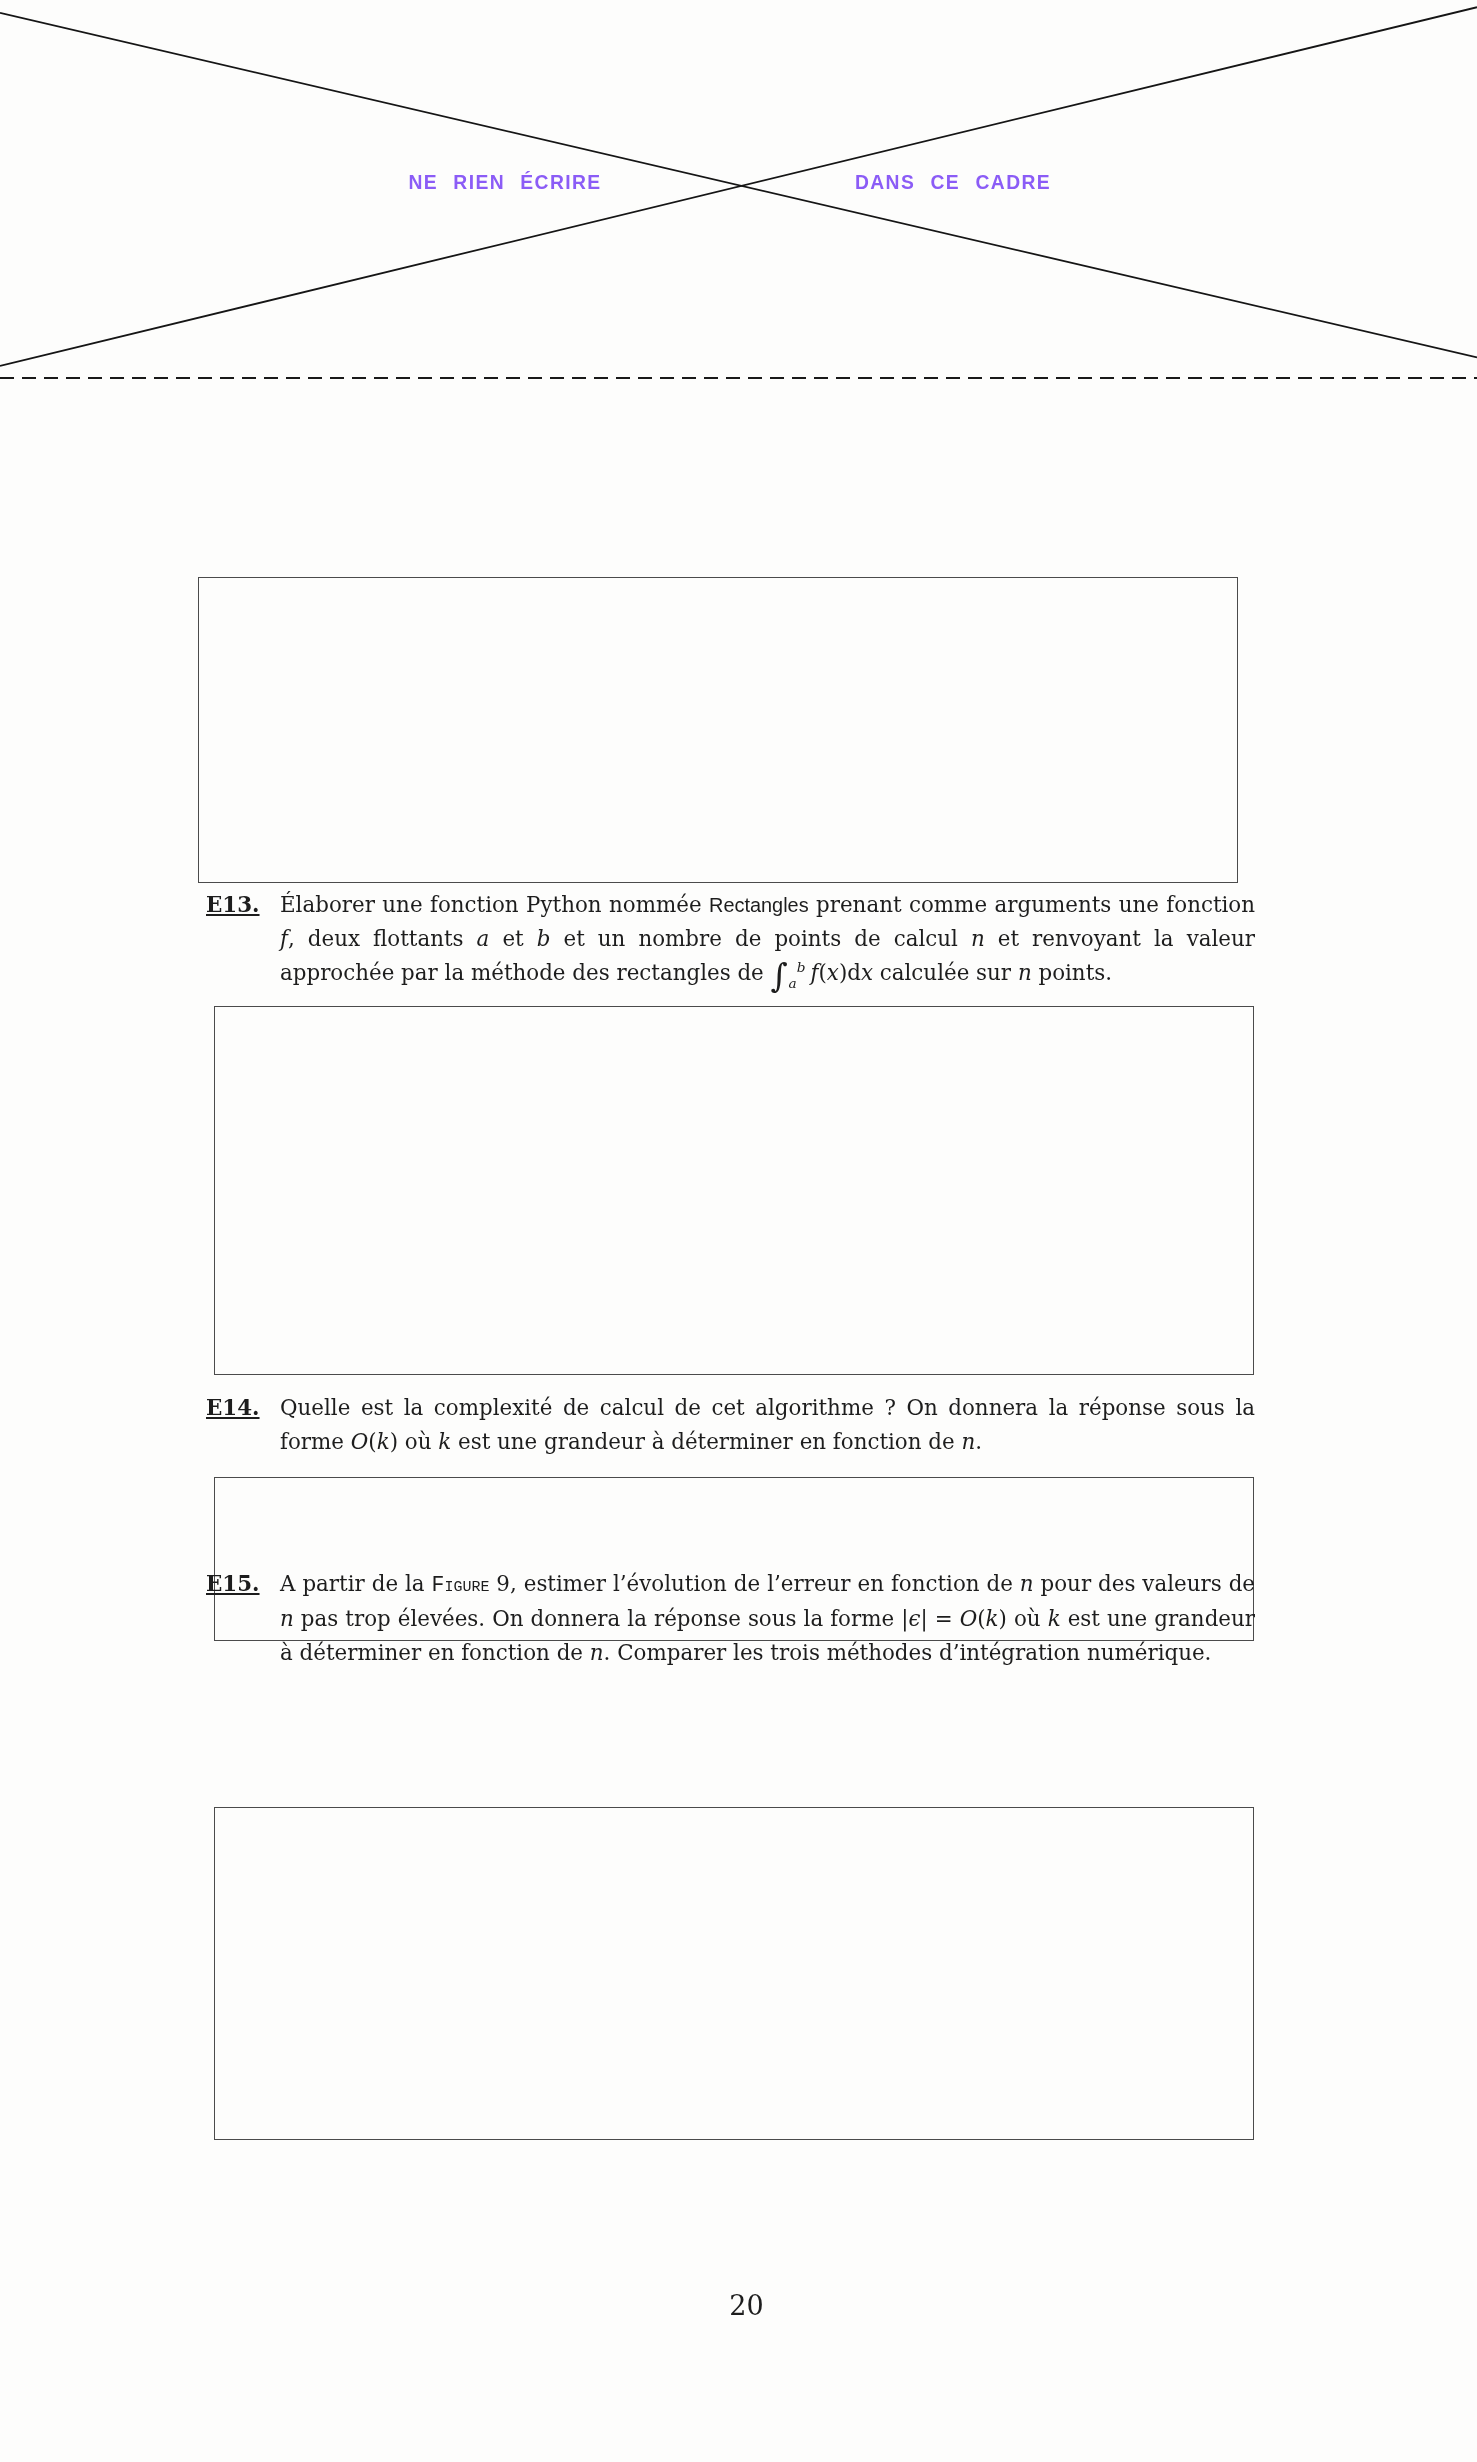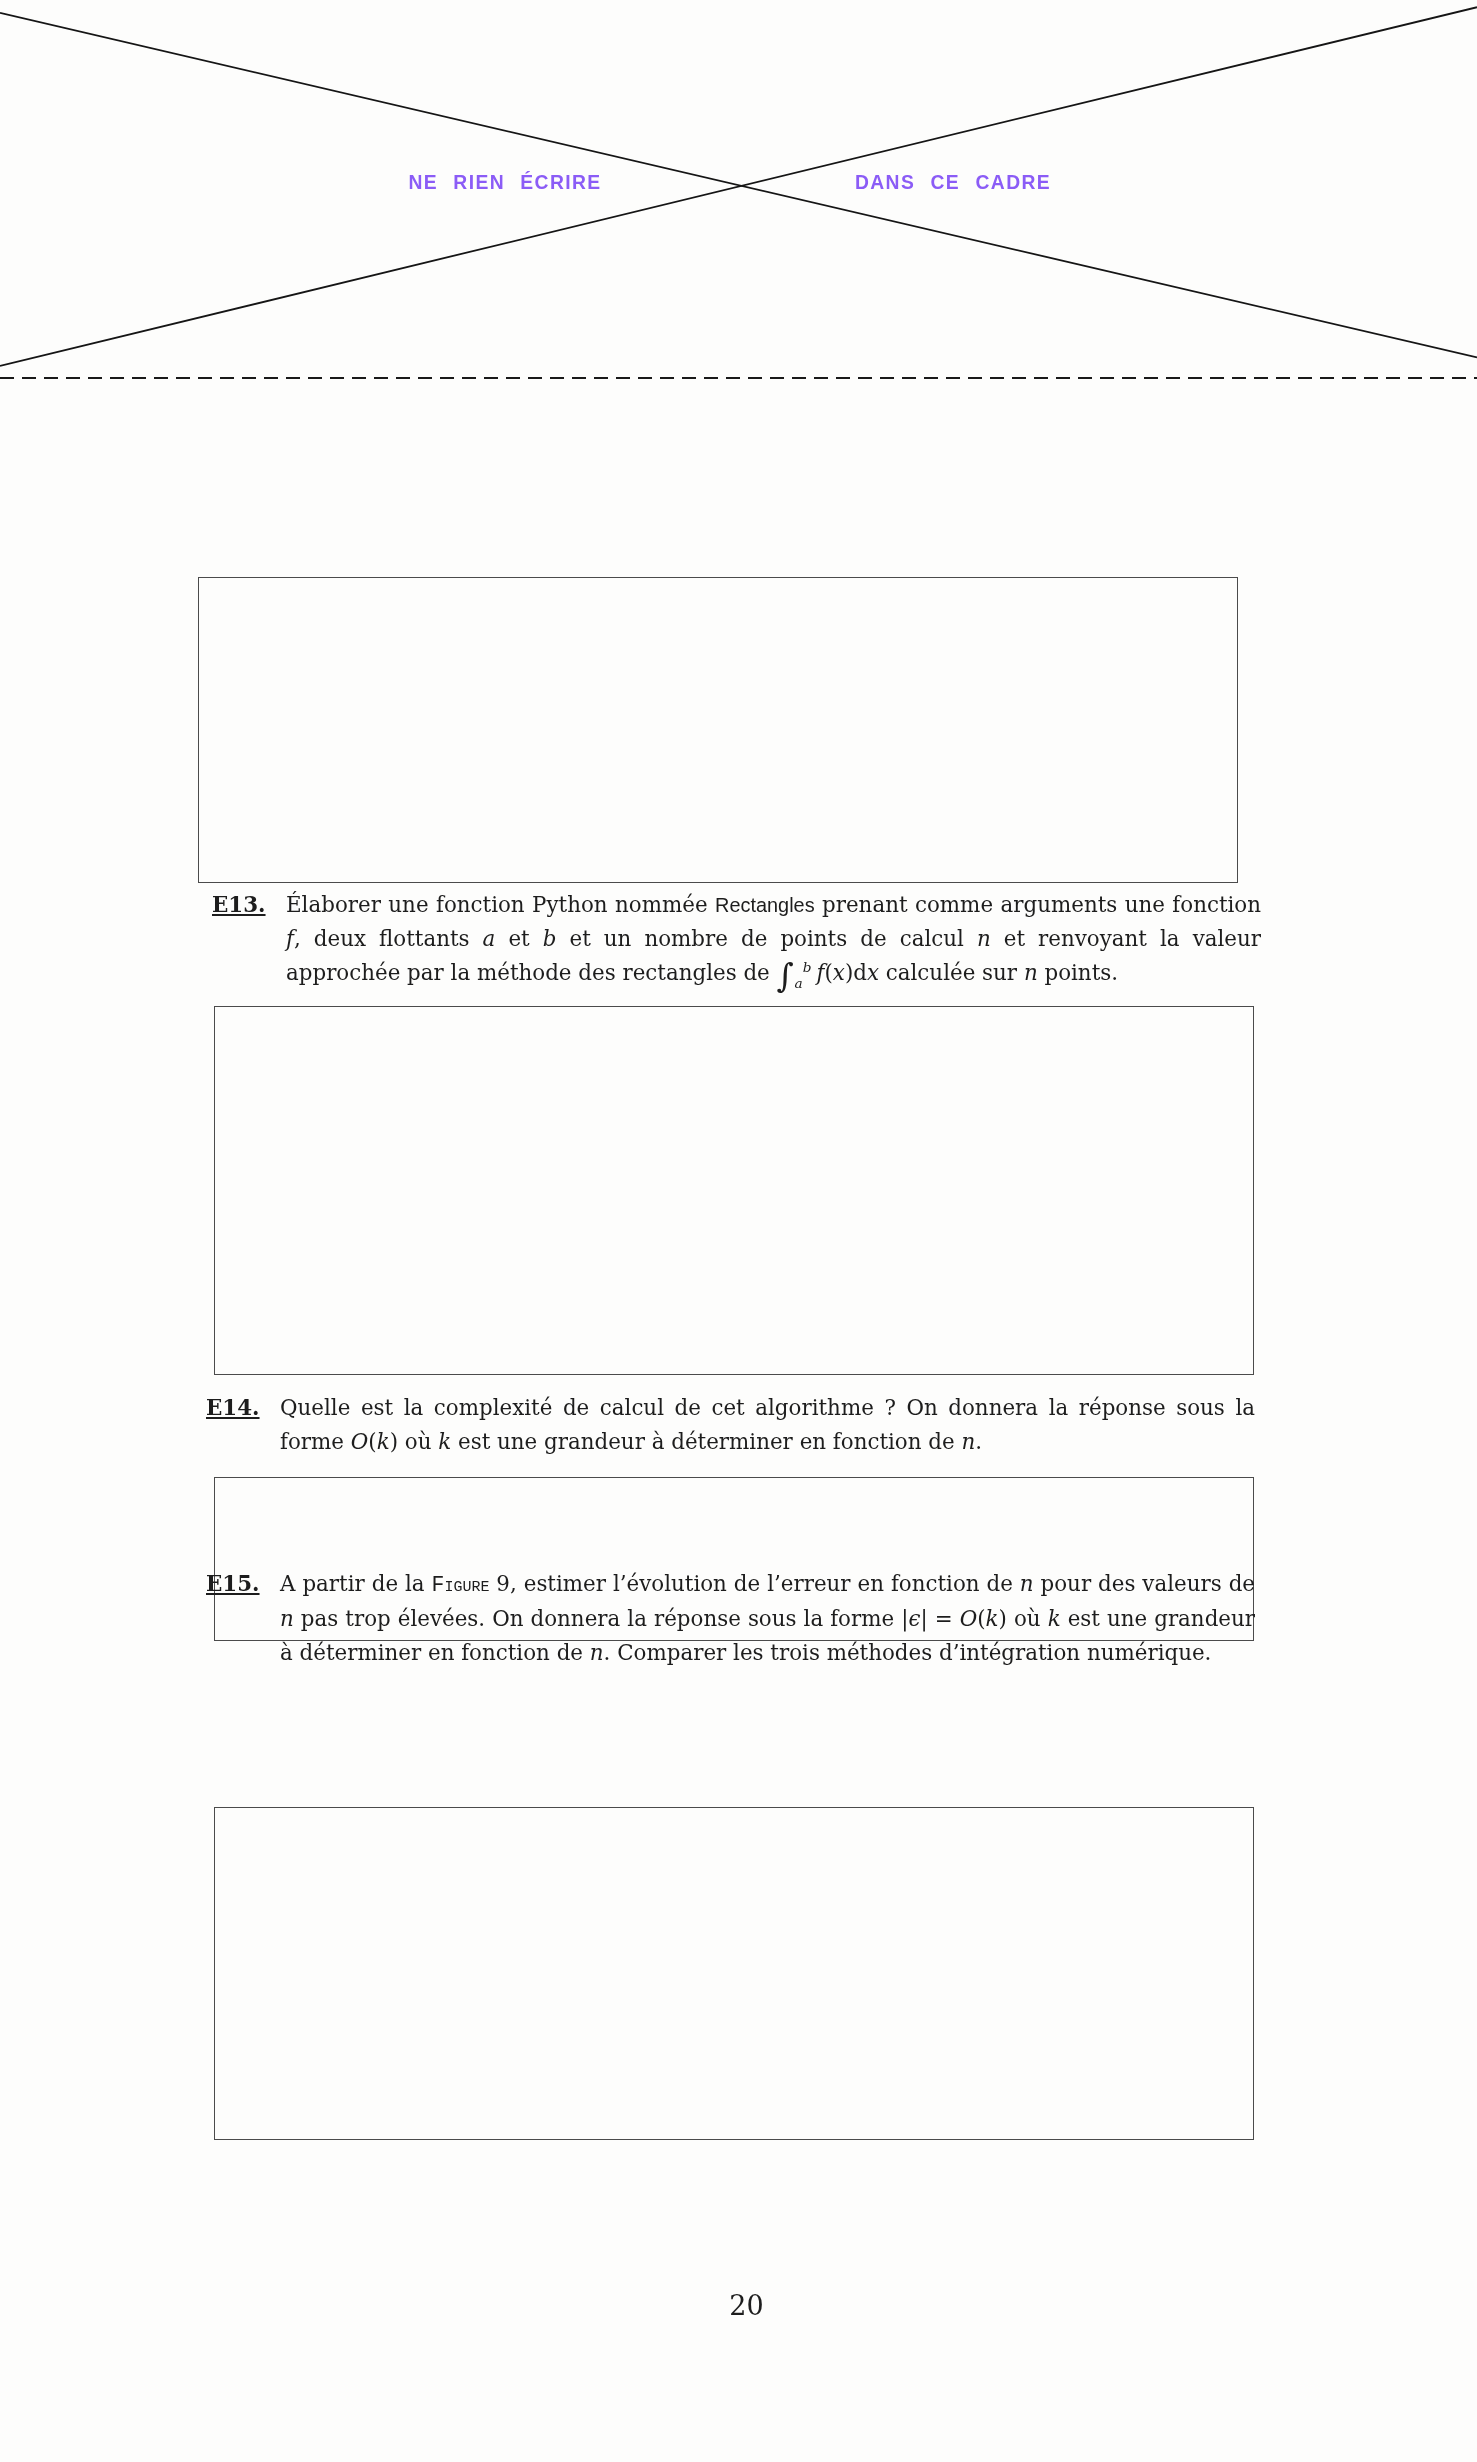--- a/index.html
+++ b/index.html
@@ -34,21 +34,21 @@
 
   
   .answer-box { position:absolute; border:1.4px solid #4b4b4b; background:transparent; }
   #answer-box-1 { left:198px; top:577px;  width:1038px; height:304px; }
   #answer-box-2 { left:214px; top:1006px; width:1038px; height:367px; }
   #answer-box-3 { left:214px; top:1477px; width:1038px; height:162px; }
   #answer-box-4 { left:214px; top:1807px; width:1038px; height:331px; }
 
   
   .question { position:absolute; left:206px; width:1049px; font-size:21.4px; line-height:34px; }
-  #question-e13 { top:888px;margin-left:6px; }
+  #question-e13 { top:888px; }
   #question-e14 { top:1391px; }
   #question-e15 { top:1567px; }
   .q-label {
     position:absolute; left:0; top:0;
     font-weight:700; text-decoration:underline;
   }
   .q-body { margin-left:74px; text-align:justify; }
 
   
   .run-plain {}

